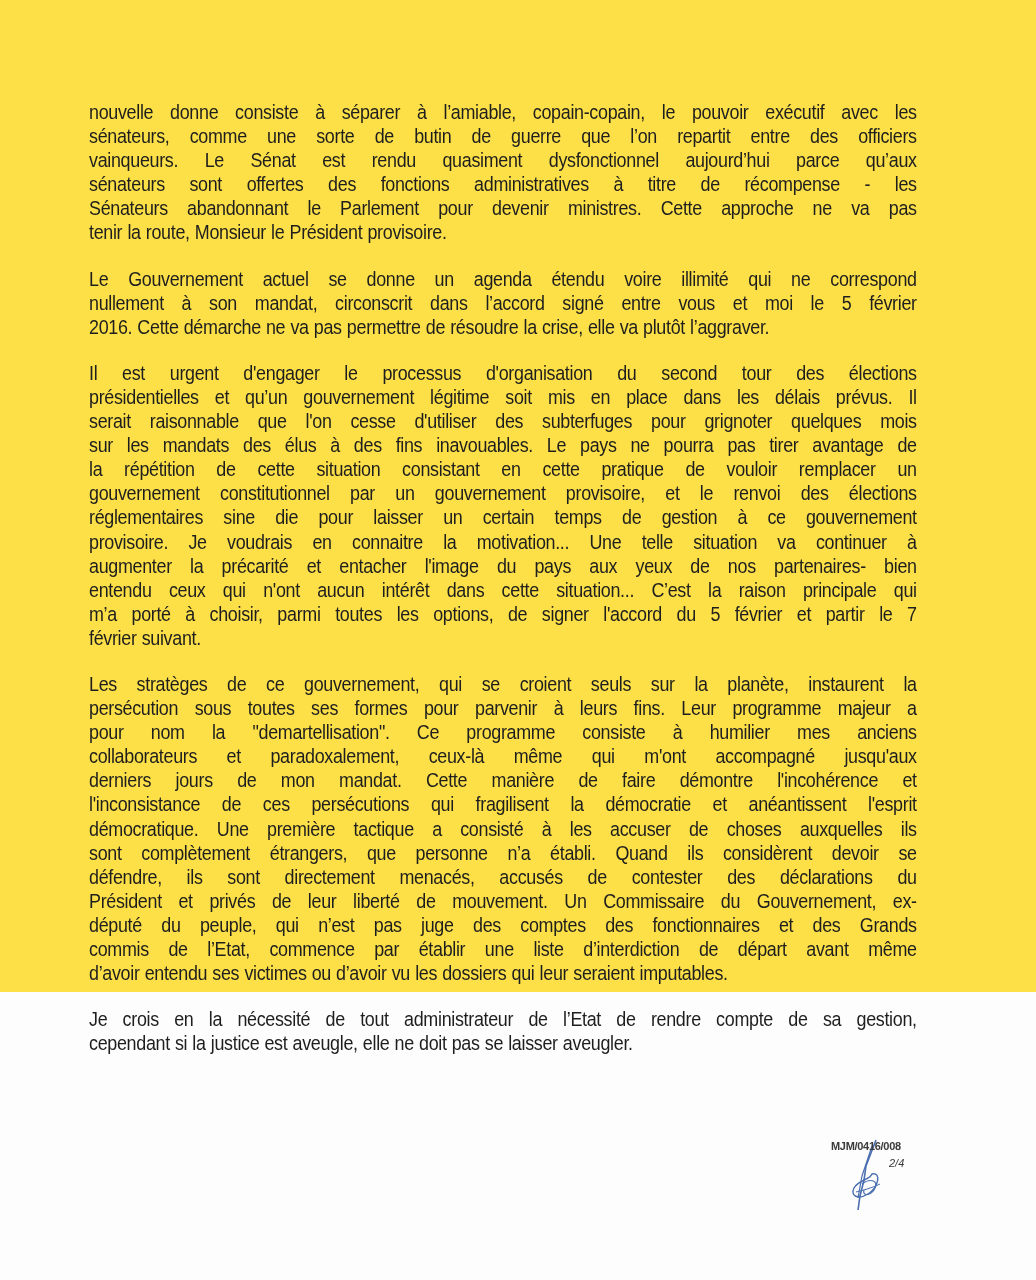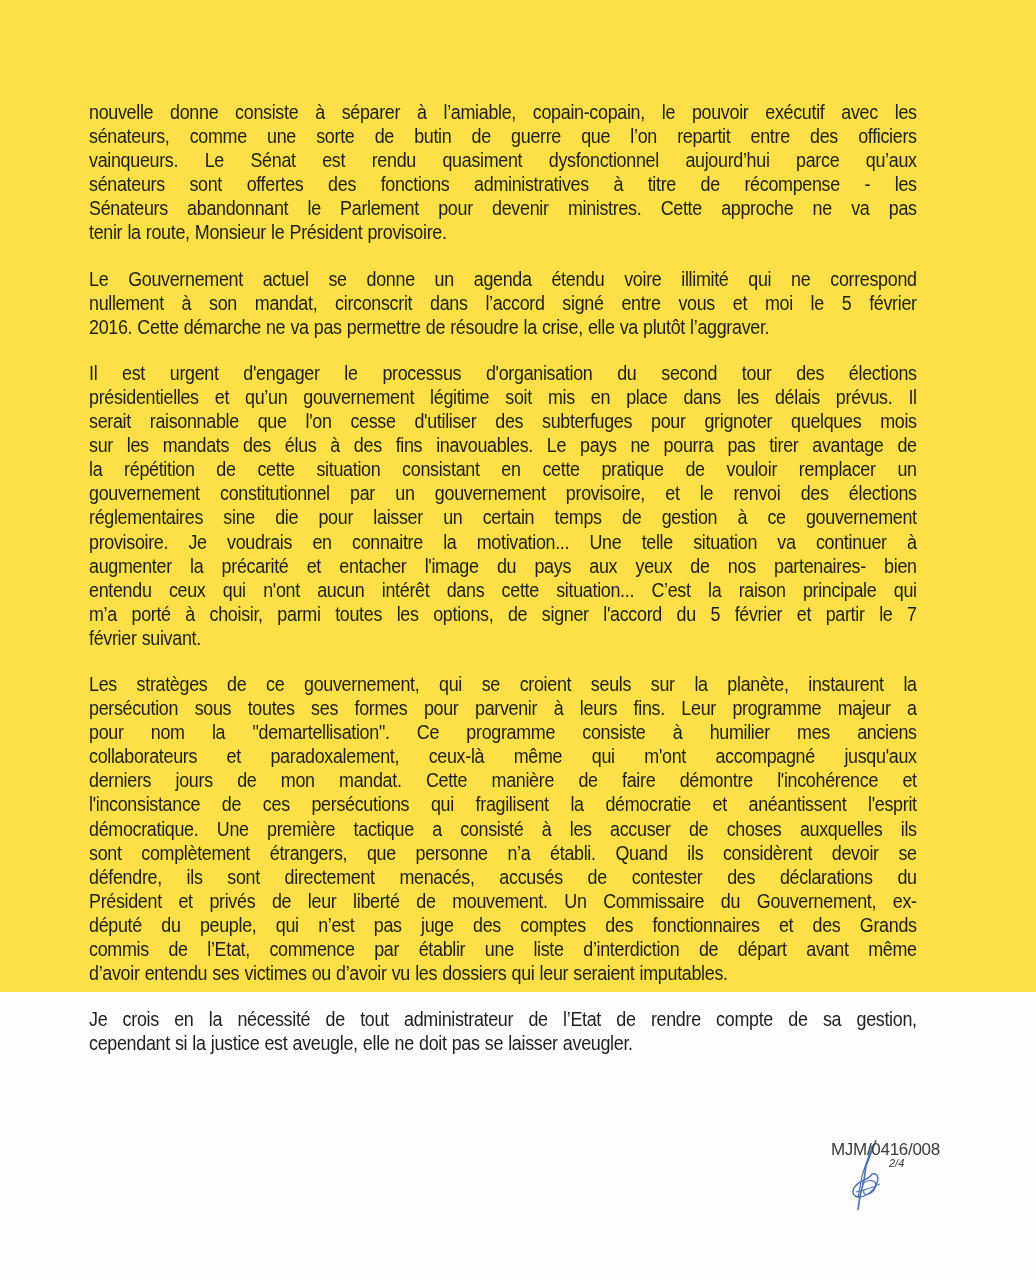--- a/index.html
+++ b/index.html
@@ -44,22 +44,22 @@
     text-align-last: justify;
     white-space: nowrap;
   }
   .para .line.last {
     text-align-last: left;
   }
   .ref {
     position: absolute;
     left: 819px;
     top: 1140px;
-    font-size: 17px;
-    font-weight: normal;
+    font-size: 11px;
+    font-weight: bold;
     color: #3a3a3a;
     letter-spacing: -0.3px;
     padding-left: 12px;
   }
   .pagenum {
     position: absolute;
     left: 889px;
     top: 1157px;
     font-size: 11px;
     font-style: italic;

